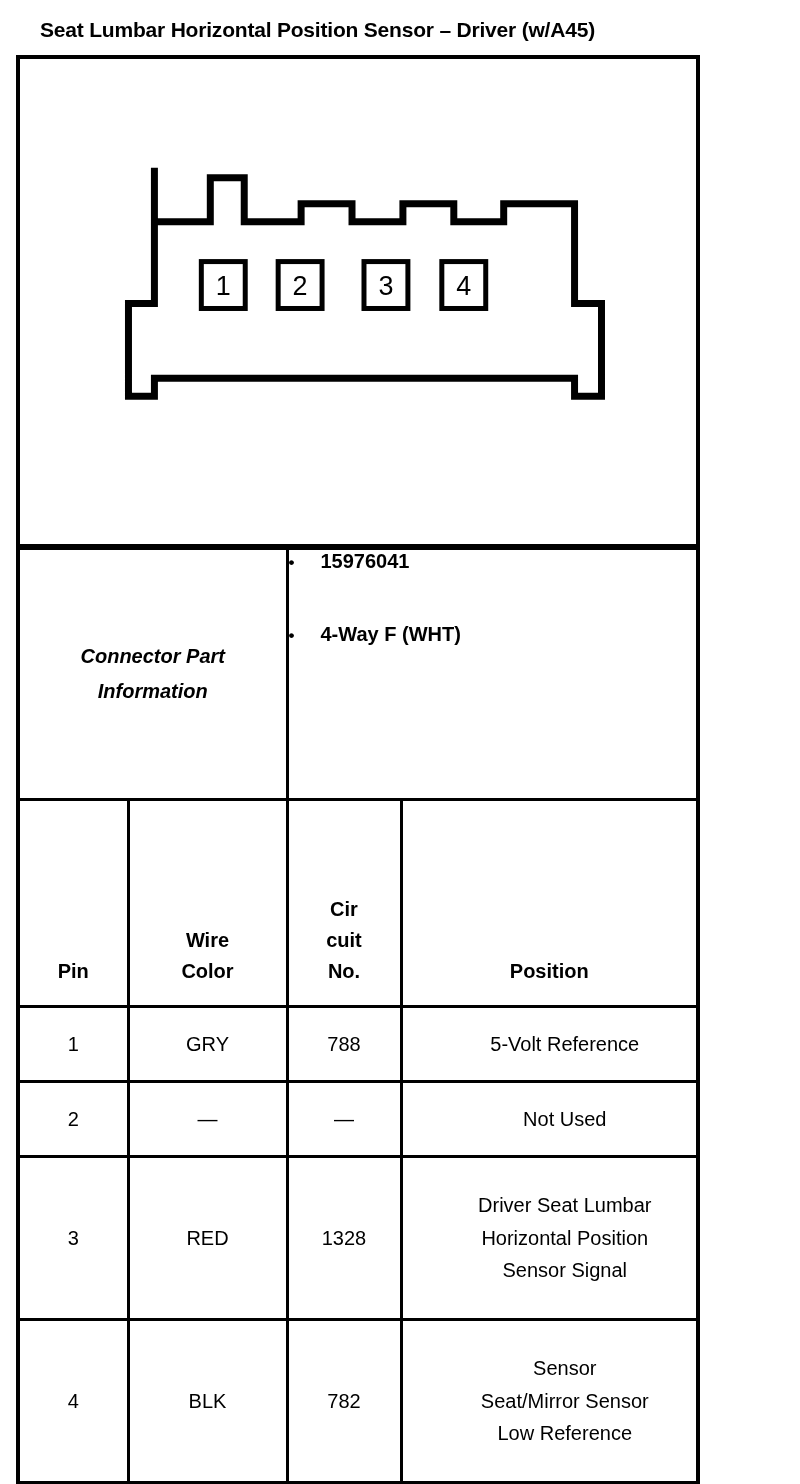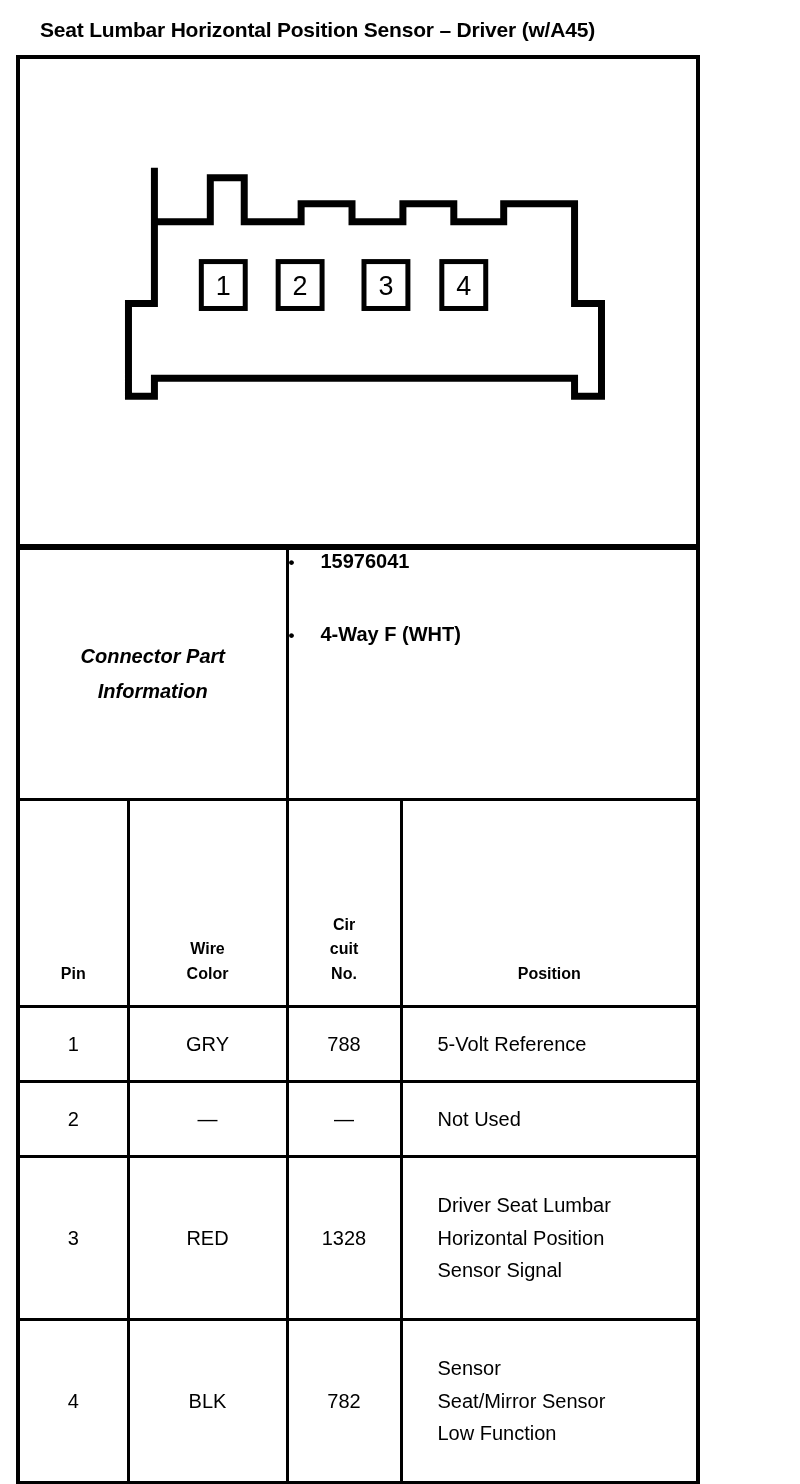--- a/index.html
+++ b/index.html
@@ -106,35 +106,35 @@
     font-size: 17px;
     line-height: 1;
   }
   .cpi-text { white-space: nowrap; }
 
   
   .head-row td {
     height: 186px;
     vertical-align: bottom;
     text-align: center;
-    font-size: 16px;
+    font-size: 20px;
     font-weight: bold;
     line-height: 1.55;
     padding-bottom: 18px;
   }
 
   
   .body-row td {
     text-align: center;
     font-size: 20px;
     line-height: 1.0;
     padding: 0 4px;
   }
   .body-row td.fn {
-    text-align: left;
+    text-align: center;
     padding-left: 35px;
     line-height: 1.63;
   }
   .row-h1 td { height: 72px; }
   .row-h2 td { height: 72px; }
   .row-h3 td { height: 160px; }
   .row-h4 td { height: 160px; }
   .row-h5 td { height: 40px; }
 
   .fn-line { display: block; white-space: nowrap; }
@@ -270,21 +270,21 @@
         </td>
       </tr>
 
       <tr class="body-row row-h4">
         <td>4</td>
         <td>BLK</td>
         <td>782</td>
         <td class="fn">
           <span class="fn-line">Sensor</span>
           <span class="fn-line">Seat/Mirror Sensor</span>
-          <span class="fn-line">Low Function</span>
+          <span class="fn-line">Low Reference</span>
         </td>
       </tr>
 
       <tr class="body-row row-h5">
         <td></td>
         <td></td>
         <td></td>
         <td class="fn"></td>
       </tr>
 

